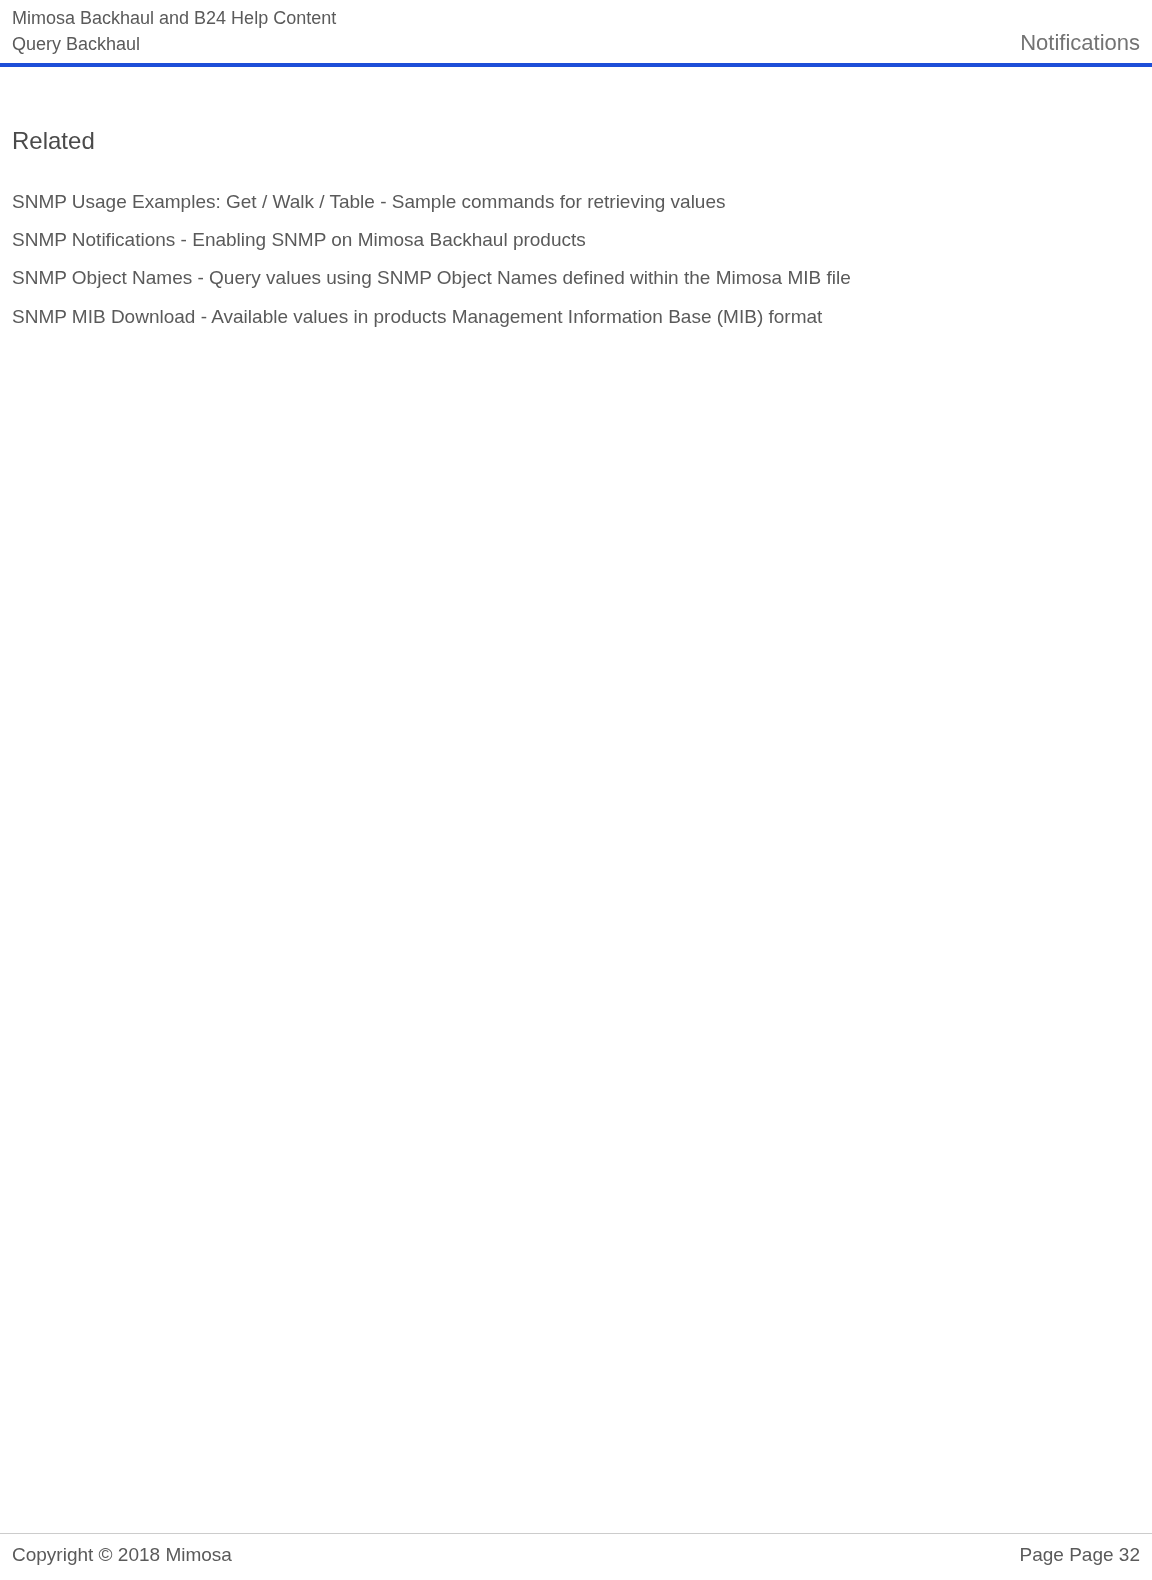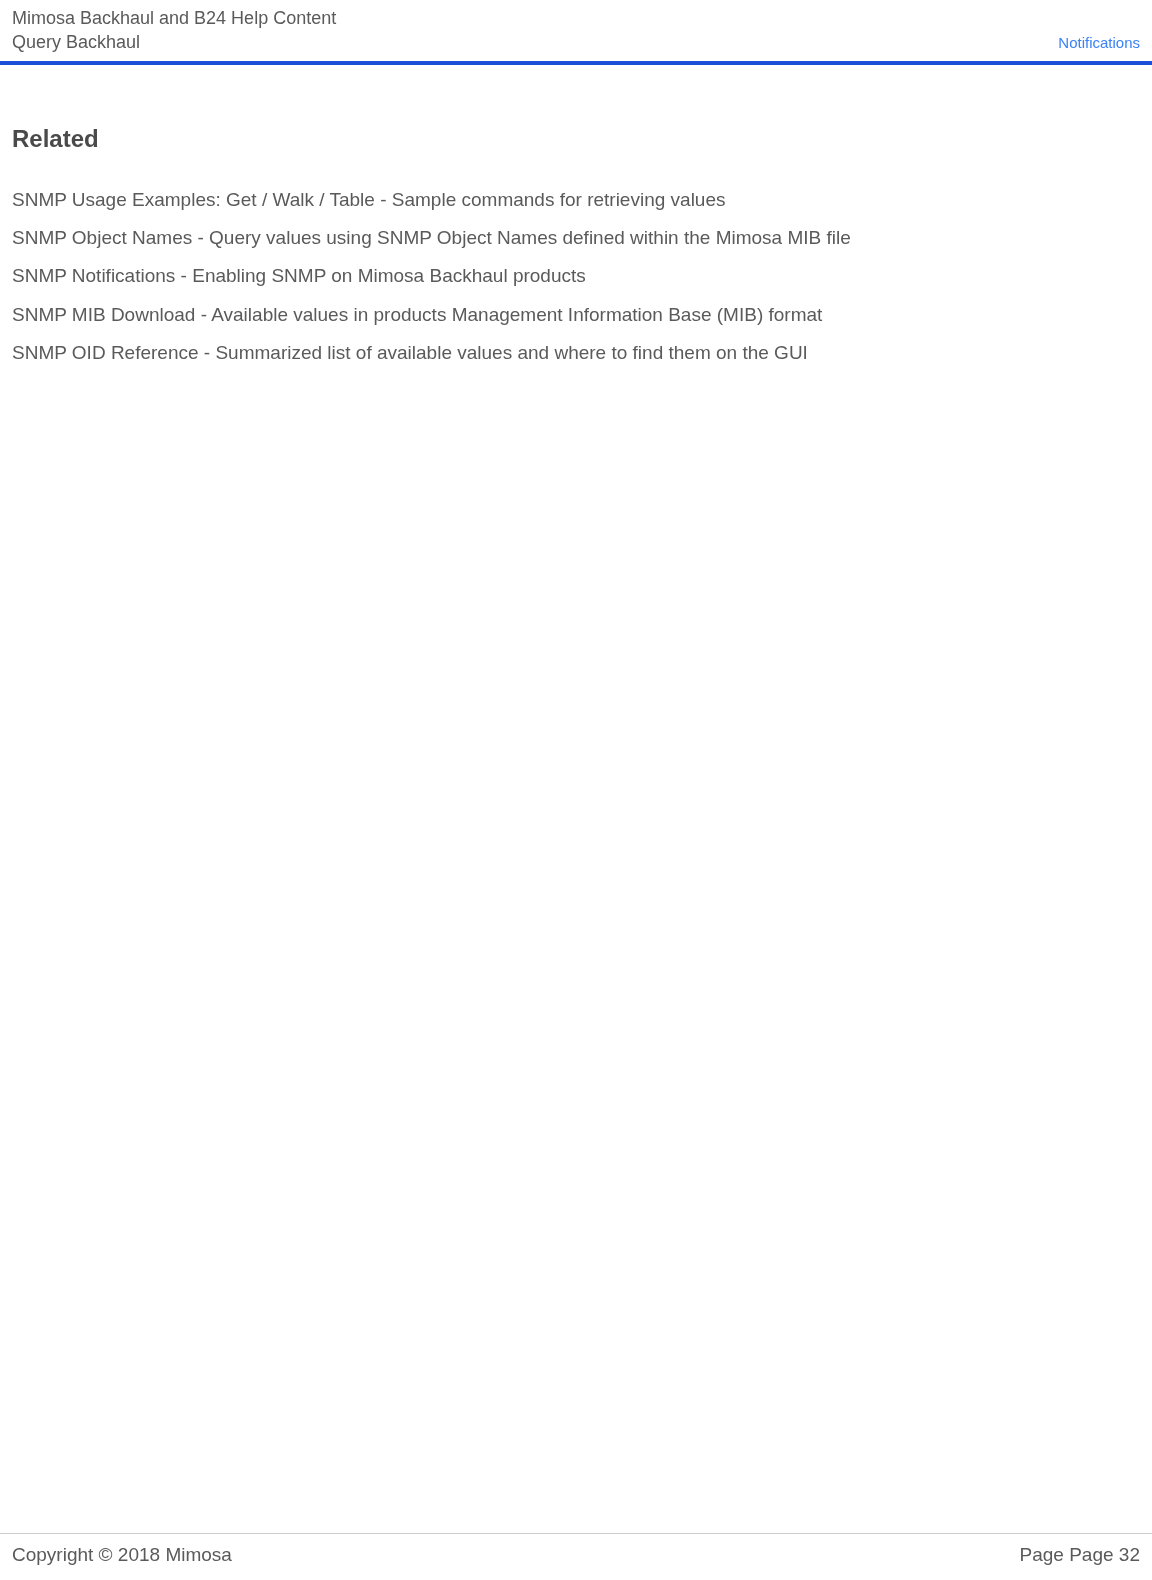--- a/index.html
+++ b/index.html
@@ -28,31 +28,31 @@
       font-size: 18px;
       color: #5a5a5a;
       line-height: 1.35;
     }
     .header-sub {
       font-size: 18px;
       color: #5a5a5a;
       line-height: 1.35;
     }
     .header-right {
-      font-size: 15px;
-      color: #3b82f6;
+      font-size: 22px;
+      color: #737373;
       margin-left: 34px;
     }
     .content {
       padding: 60px 12px 0 12px;
     }
     .section-heading {
       font-size: 24px;
       color: #4a4a4a;
-      font-weight: 700;
+      font-weight: 400;
       margin-bottom: 32px;
     }
     .related-list {
       list-style: none;
       margin-top: 28px;
     }
     .related-item {
       font-size: 19px;
       color: #5a5a5a;
       line-height: 1.6;
@@ -89,23 +89,22 @@
   <div class="header-row">
     <div class="header-sub">Query Backhaul</div>
     <div class="header-right">Notifications</div>
   </div>
 </div>
 
 <div class="content">
   <h2 class="section-heading">Related</h2>
   <ul class="related-list">
     <li class="related-item">SNMP Usage Examples: Get / Walk / Table - Sample commands for retrieving values</li>
+    <li class="related-item">SNMP Notifications - Enabling SNMP on Mimosa Backhaul products</li>
     <li class="related-item">SNMP Object Names - Query values using SNMP Object Names defined within the Mimosa MIB file</li>
-    <li class="related-item">SNMP Notifications - Enabling SNMP on Mimosa Backhaul products</li>
     <li class="related-item">SNMP MIB Download - Available values in products Management Information Base (MIB) format</li>
-    <li class="related-item">SNMP OID Reference - Summarized list of available values and where to find them on the GUI</li>
   </ul>
 </div>
 
 <div class="footer">
   <div class="footer-left">Copyright © 2018 Mimosa</div>
   <div class="footer-right">Page Page 32</div>
 </div>
 
 </body></html>

